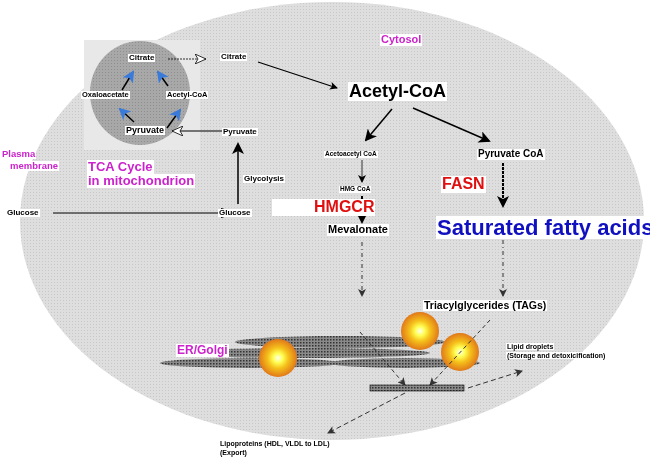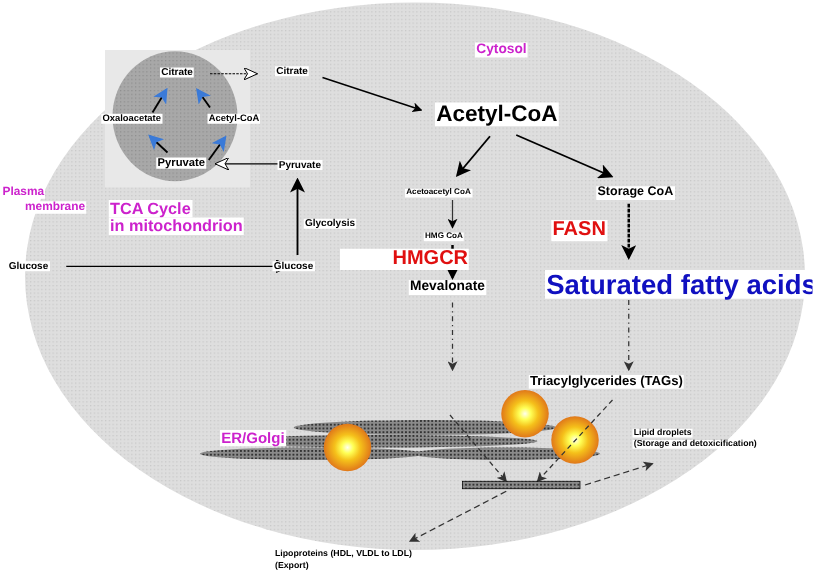--- a/index.html
+++ b/index.html
@@ -102,40 +102,40 @@
     <line x1="360" y1="332" x2="405" y2="385" stroke="#333" stroke-width="1" stroke-dasharray="4,3" marker-end="url(#ahDash)"></line>
     <line x1="490" y1="320" x2="430" y2="385" stroke="#333" stroke-width="1" stroke-dasharray="4,3" marker-end="url(#ahDash)"></line>
 
     <rect x="370" y="385" width="94" height="6" fill="url(#hatch)" stroke="#000" stroke-width="0.6"></rect>
     <line x1="468" y1="388" x2="522" y2="371" stroke="#333" stroke-width="1" stroke-dasharray="5,3" marker-end="url(#ahDash)"></line>
     <line x1="405" y1="393" x2="328" y2="433" stroke="#333" stroke-width="1" stroke-dasharray="5,3" marker-end="url(#ahDash)"></line>
   </svg>
 
   <div class="lbl s11 magenta" style="left:380px;top:34px;">Cytosol</div>
   <div class="lbl s9 magenta" style="left:1px;top:149px;">Plasma</div>
-  <div class="lbl s9 magenta" style="left:19px;top:161px;">membrane</div>
+  <div class="lbl s9 magenta" style="left:9px;top:161px;">membrane</div>
   <div class="lbl magenta" style="left:87px;top:160px;font-size:13px;">TCA Cycle</div>
   <div class="lbl magenta" style="left:87px;top:174px;font-size:13px;">in mitochondrion</div>
   <div class="lbl magenta" style="left:176px;top:344px;font-size:12px;">ER/Golgi</div>
 
   <div class="lbl s8 black" style="left:128px;top:54px;">Citrate</div>
   <div class="lbl s8 black" style="left:81px;top:91px;font-size:7.5px;">Oxaloacetate</div>
   <div class="lbl s8 black" style="left:166px;top:91px;font-size:7.5px;">Acetyl-CoA</div>
   <div class="lbl s8 black" style="left:125px;top:126px;font-size:9px;">Pyruvate</div>
 
   <div class="lbl s8 black" style="left:220px;top:53px;">Citrate</div>
   <div class="lbl black" style="left:348px;top:82px;font-size:18px;">Acetyl-CoA</div>
   <div class="lbl s8 black" style="left:222px;top:128px;">Pyruvate</div>
   <div class="lbl s8 black" style="left:243px;top:175px;">Glycolysis</div>
   <div class="lbl s8 black" style="left:6px;top:209px;">Glucose</div>
   <div class="lbl s8 black" style="left:218px;top:209px;">Glucose</div>
   <div class="lbl black" style="left:324px;top:151px;font-size:6.5px;">Acetoacetyl CoA</div>
   <div class="lbl black" style="left:339px;top:186px;font-size:6.5px;">HMG CoA</div>
   <div class="lbl black" style="left:327px;top:224px;font-size:11px;">Mevalonate</div>
-  <div class="lbl black" style="left:477px;top:149px;font-size:10px;">Storage CoA</div>
+  <div class="lbl black" style="left:477px;top:149px;font-size:10px;">Pyruvate CoA</div>
   <div class="lbl blue" style="left:436px;top:216px;font-size:22px;">Saturated fatty acids</div>
   <div class="lbl black" style="left:423px;top:300px;font-size:10.5px;">Triacylglycerides (TAGs)</div>
   <div class="lbl black" style="left:506px;top:343px;font-size:7px;">Lipid droplets</div>
   <div class="lbl black" style="left:506px;top:352px;font-size:7px;">(Storage and detoxicification)</div>
   <div class="lbl black" style="left:219px;top:440px;font-size:7px;">Lipoproteins (HDL, VLDL to LDL)</div>
   <div class="lbl black" style="left:219px;top:449px;font-size:7px;">(Export)</div>
 
   <div class="lbl red" style="left:272px;top:199px;font-size:16px;padding-left:42px;">HMGCR</div>
   <div class="lbl red" style="left:441px;top:176px;font-size:16px;">FASN</div>
 </div>

